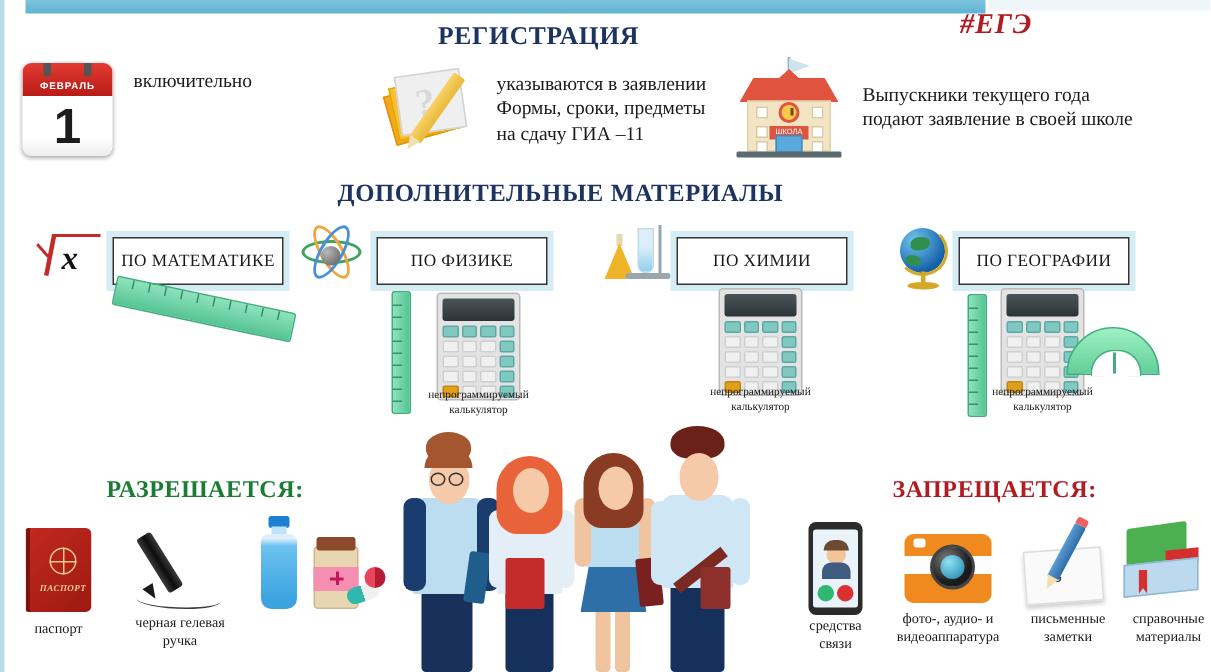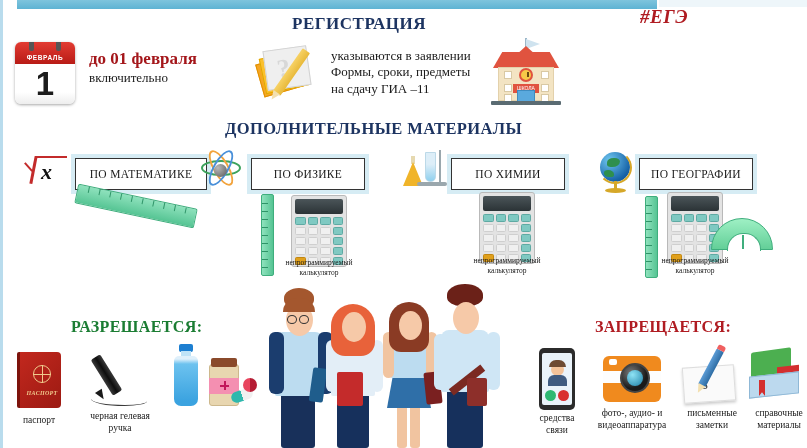--- a/index.html
+++ b/index.html
@@ -120,21 +120,21 @@
   .school .base { position:absolute; left:2px; top:63px; width:70px;height:4px;background:#5a6b72;border-radius:1px;}
 
   
   .subject-box {
     position: absolute; height: 32px;
     border: 1px solid #333; background:#fff;
     display:flex; align-items:center; justify-content:center;
     font-size: 11.5px; color:#1a1a1a; letter-spacing:.3px;
     box-shadow: 0 0 0 4px #d6ecf4;
   }
-  .sb-math { left: 72px;  top: 158px; width: 132px; text-align: center; }
+  .sb-math { left: 72px;  top: 158px; width: 114px; text-align: center; }
   .sb-phys { left: 248px; top: 158px; width: 114px; }
   .sb-chem { left: 448px; top: 158px; width: 114px; }
   .sb-geo  { left: 636px; top: 158px; width: 114px; }
 
   .cap {
     position:absolute; font-size: 7.5px; color:#1a1a1a; text-align:center;
     font-family:"Liberation Serif",serif; line-height:1.35; width: 90px;
   }
 
   
@@ -304,21 +304,20 @@
   <div class="h-reg">РЕГИСТРАЦИЯ</div>
   <div class="h-ege">#ЕГЭ</div>
 
   <div class="calendar">
     <div class="cal-ring l"></div>
     <div class="cal-ring r"></div>
     <div class="cal-head">ФЕВРАЛЬ</div>
     <div class="cal-body">1</div>
   </div>
   <div class="reg-text reg1">
-    <span class="big">до 01 февраля</span>
     <span>включительно</span>
   </div>
 
   <div class="docs">
     <div class="sheet o1"></div>
     <div class="sheet o2"></div>
     <div class="sheet"></div>
     <div class="q">?</div>
     <div class="pencil"></div>
   </div>
@@ -338,20 +337,24 @@
     <div class="win" style="left:15px;top:46px"></div>
     <div class="win" style="left:15px;top:56px"></div>
     <div class="win" style="left:52px;top:33px"></div>
     <div class="win" style="left:52px;top:46px"></div>
     <div class="win" style="left:52px;top:56px"></div>
     <div class="clock"></div>
     <div class="lbl">ШКОЛА</div>
     <div class="door"></div>
     <div class="base"></div>
   </div>
+  <div class="reg-text reg3">
+    <div>Выпускники текущего года</div>
+    <div>подают заявление в своей школе</div>
+  </div>
 
   <div class="h-dop">ДОПОЛНИТЕЛЬНЫЕ МАТЕРИАЛЫ</div>
 
   <div class="ic-sqrt">
     <div class="tick"></div>
     <div class="leg"></div>
     <div class="bar"></div>
     <div class="x">x</div>
   </div>
   <div class="subject-box sb-math">ПО МАТЕМАТИКЕ</div>

